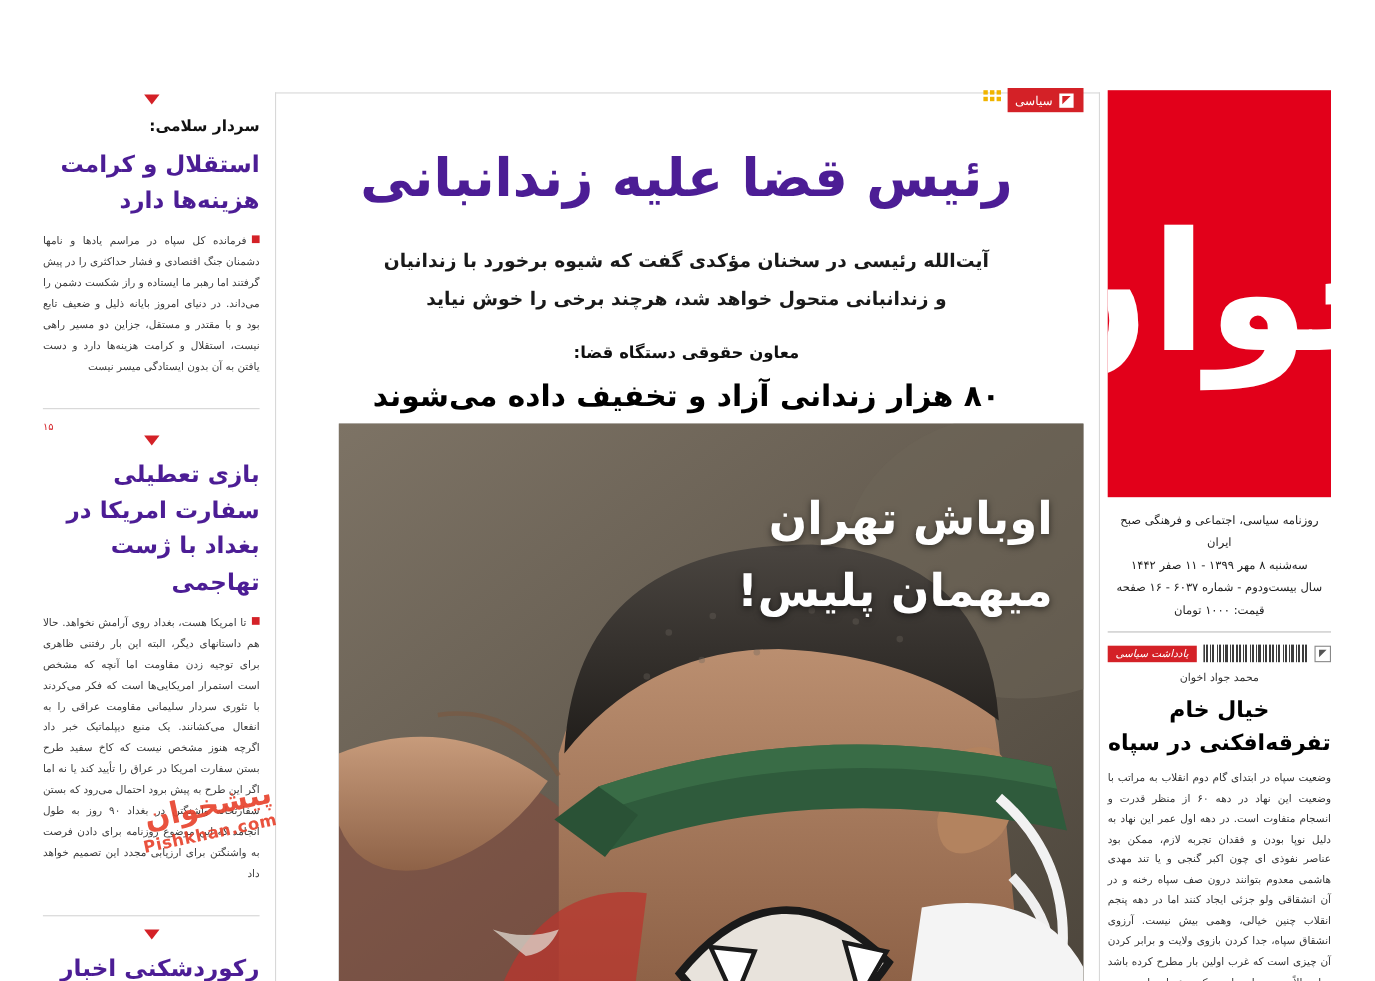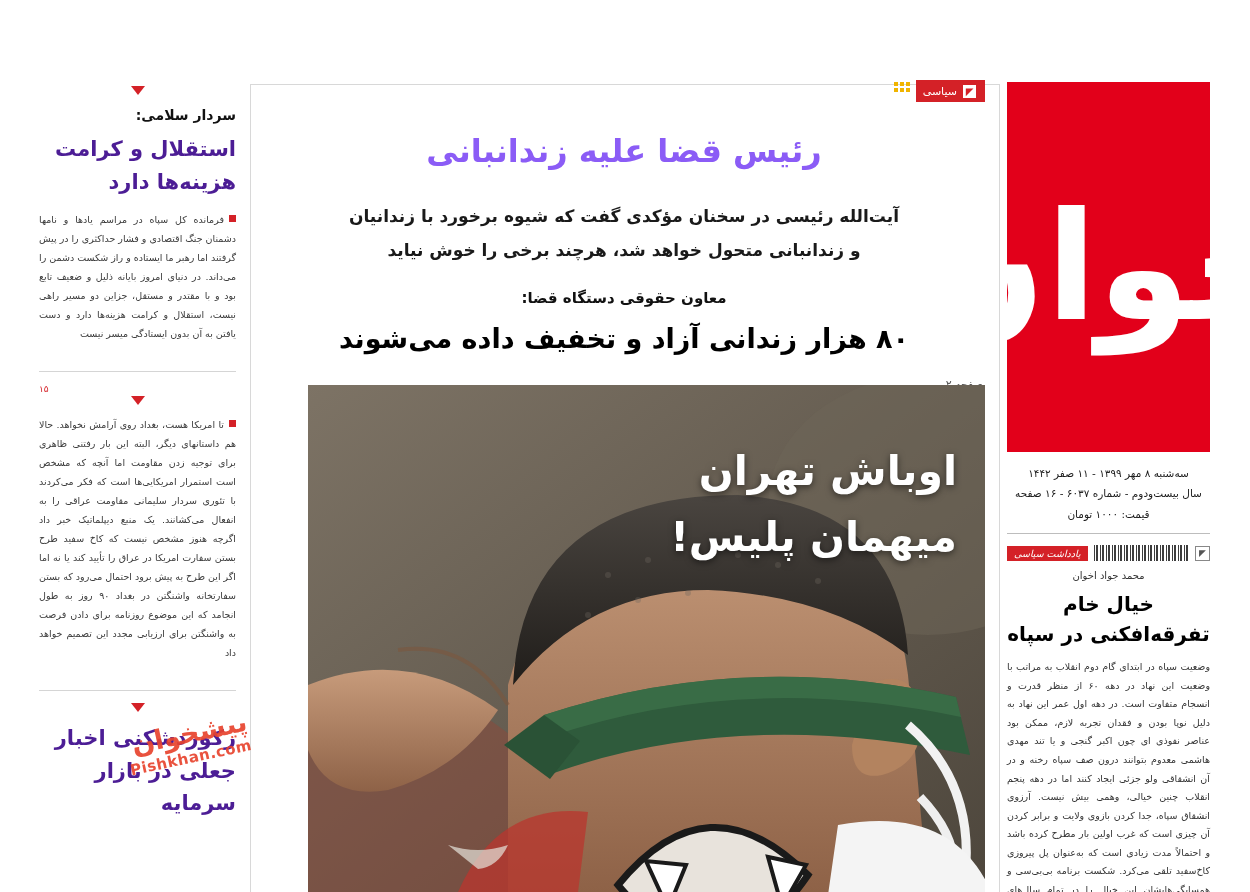--- a/index.html
+++ b/index.html
@@ -121,23 +121,23 @@
   .dotsq i {
     position: absolute;
     width: 4px; height: 4px;
     background: #f0b400;
     display: block;
   }
 
   .headline {
     margin-top: 50px;
     text-align: center;
-    font-size: 32px;
-    font-weight: bold;
-    color: #8b5cf6;
+    font-size: 48px;
+    font-weight: bold;
+    color: #4c1d95;
     letter-spacing: -0.5px;
     line-height: 1.35;
   }
   .subhead {
     margin: 26px auto 0 auto;
     width: 560px;
     text-align: center;
     font-size: 17px;
     font-weight: bold;
     line-height: 2.0;
@@ -313,20 +313,21 @@
       <div class="kicker">سردار سلامی:</div>
       <div class="side-head">استقلال و کرامت هزینه‌ها دارد</div>
       <div class="side-body"><span class="bullet-sq"></span><span>فرمانده کل سپاه در مراسم یادها و نامها دشمنان جنگ اقتصادی و فشار حداکثری را در پیش گرفتند اما رهبر ما ایستاده و راز شکست دشمن را می‌داند. در دنیای امروز بایانه ذلیل و ضعیف تابع بود و با مقتدر و مستقل، جزاین دو مسیر راهی نیست، استقلال و کرامت هزینه‌ها دارد و دست یافتن به آن بدون ایستادگی میسر نیست</span></div>
     </div>
 
     <div class="side-sep"></div>
 
     <div class="side-item">
       <div class="tri-num">۱۵</div>
       <div class="tri"></div>
+      <div class="side-head">بازی تعطیلی سفارت امریکا در بغداد با ژست تهاجمی</div>
       <div class="side-body"><span class="bullet-sq"></span><span>تا امریکا هست، بغداد روی آرامش نخواهد. حالا هم داستانهای دیگر، البته این بار رفتنی ظاهری برای توجیه زدن مقاومت اما آنچه که مشخص است استمرار امریکایی‌ها است که فکر می‌کردند با تئوری سردار سلیمانی مقاومت عراقی را به انفعال می‌کشانند. یک منبع دیپلماتیک خبر داد اگرچه هنوز مشخص نیست که کاخ سفید طرح بستن سفارت امریکا در عراق را تأیید کند یا نه اما اگر این طرح به پیش برود احتمال می‌رود که بستن سفارتخانه واشنگتن در بغداد ۹۰ روز به طول انجامد که این موضوع روزنامه برای دادن فرصت به واشنگتن برای ارزیابی مجدد این تصمیم خواهد داد</span></div>
     </div>
 
     <div class="side-sep"></div>
 
     <div class="side-item">
       <div class="tri"></div>
       <div class="side-head">رکوردشکنی اخبار جعلی در بازار سرمایه</div>
 
     </div>
@@ -420,20 +421,21 @@
       <div>میهمان پلیس!</div>
     </div>
   </div>
 
   <div class="masthead">
     <div class="logo-box">
       <div class="logo-word">جوان</div>
     </div>
 
     <div class="imprint">
+      <div>روزنامه سیاسی، اجتماعی و فرهنگی صبح ایران</div>
       <div>سه‌شنبه ۸ مهر ۱۳۹۹ - ۱۱ صفر ۱۴۴۲</div>
       <div>سال بیست‌ودوم - شماره ۶۰۳۷ - ۱۶ صفحه</div>
       <div>قیمت: ۱۰۰۰ تومان</div>
       <div class="rule"></div>
     </div>
 
     <div class="note-head">
       <span class="note-sqr">◤</span>
       <span class="barcode"></span>
       <span class="note-badge">یادداشت سیاسی</span>

